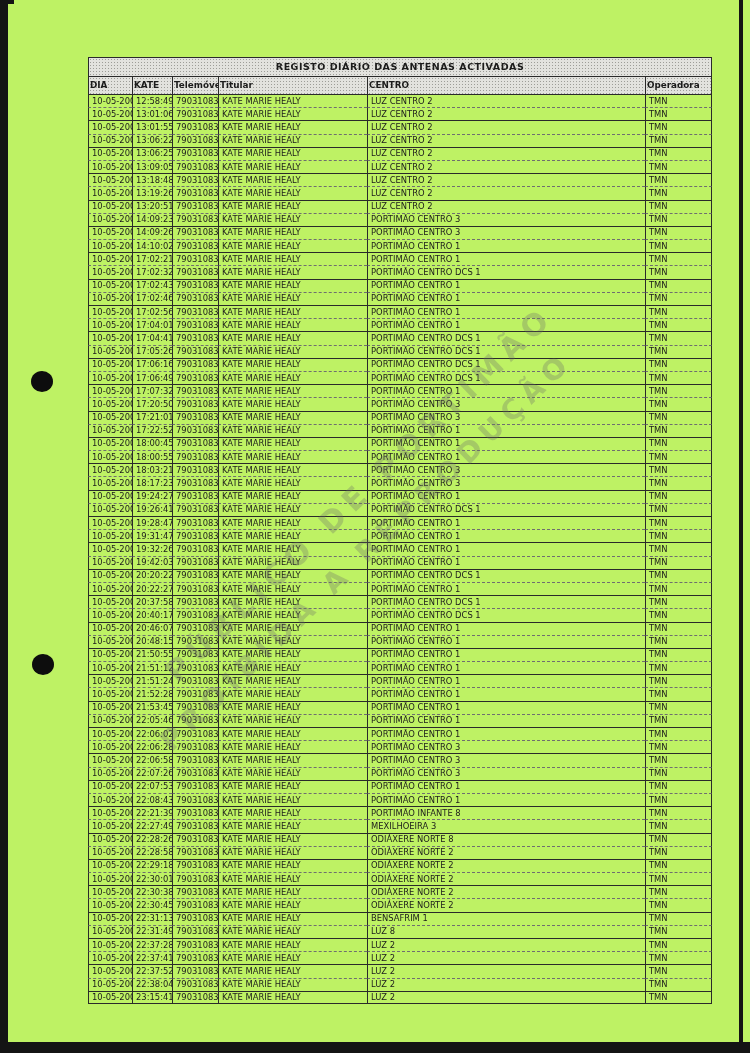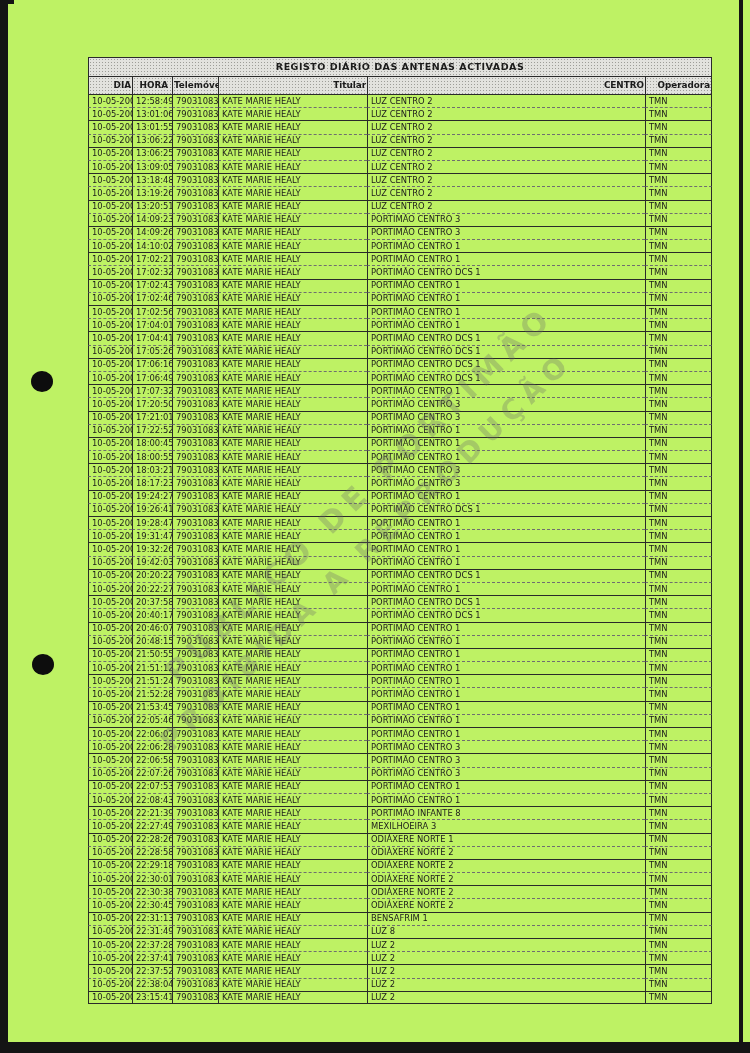--- a/index.html
+++ b/index.html
@@ -53,21 +53,21 @@
   tbody tr:last-child td{border-bottom:1px solid #2a2a2a;}
   .title-row th{
     height:18px;font-size:9.5px;font-weight:bold;text-align:center;
     letter-spacing:0.5px;line-height:16px;
     background-color:#e2e2de;
     background-image:radial-gradient(#9d9d98 0.55px, transparent 0.65px);
     background-size:3px 3px;
     border-right:1px solid #2a2a2a;
   }
   .header-row th{
-    height:17px;font-size:8.8px;font-weight:bold;text-align:right;line-height:15px;
+    height:17px;font-size:8.8px;font-weight:bold;text-align:left;line-height:15px;
     background-color:#e2e2de;
     background-image:radial-gradient(#9d9d98 0.55px, transparent 0.65px);
     background-size:3px 3px;
   }
   tbody td{
     height:13.2px;font-size:8.4px;line-height:11px;padding:0 3px;
     background:transparent;
   }
   tbody tr:nth-child(even) td{border-top-style:dashed;border-top-color:#6f6f6f;}
   .c-dia{text-align:center;}
@@ -96,21 +96,21 @@
       <col class="w-tit">
         <col class="w-cel">
         <col class="w-op">
     </colgroup>
     <thead>
       <tr class="title-row">
         <th colspan="6">REGISTO DIÁRIO DAS ANTENAS ACTIVADAS</th>
       </tr>
       <tr class="header-row">
         <th class="c-dia">DIA</th>
-        <th class="c-hora">HORA</th>
+        <th class="c-hora">KATE</th>
         <th class="c-tel">Telemóvel</th>
         <th class="c-tit">Titular</th>
         <th class="c-cel">CENTRO</th>
         <th class="c-op">Operadora</th>
       </tr>
     </thead>
     <tbody>
         <tr>
     <td class="c-dia">10-05-2007</td>
     <td class="c-hora">12:58:49</td>
@@ -557,21 +557,21 @@
     <td class="c-tel">7903108397</td>
     <td class="c-tit">KATE MARIE HEALY</td>
     <td class="c-cel">MEXILHOEIRA 3</td>
     <td class="c-op">TMN</td>
   </tr>
         <tr>
     <td class="c-dia">10-05-2007</td>
     <td class="c-hora">22:28:26</td>
     <td class="c-tel">7903108397</td>
     <td class="c-tit">KATE MARIE HEALY</td>
-    <td class="c-cel">ODIÁXERE NORTE 1</td>
+    <td class="c-cel">ODIÁXERE NORTE 8</td>
     <td class="c-op">TMN</td>
   </tr>
         <tr>
     <td class="c-dia">10-05-2007</td>
     <td class="c-hora">22:28:58</td>
     <td class="c-tel">7903108397</td>
     <td class="c-tit">KATE MARIE HEALY</td>
     <td class="c-cel">ODIÁXERE NORTE 2</td>
     <td class="c-op">TMN</td>
   </tr>

